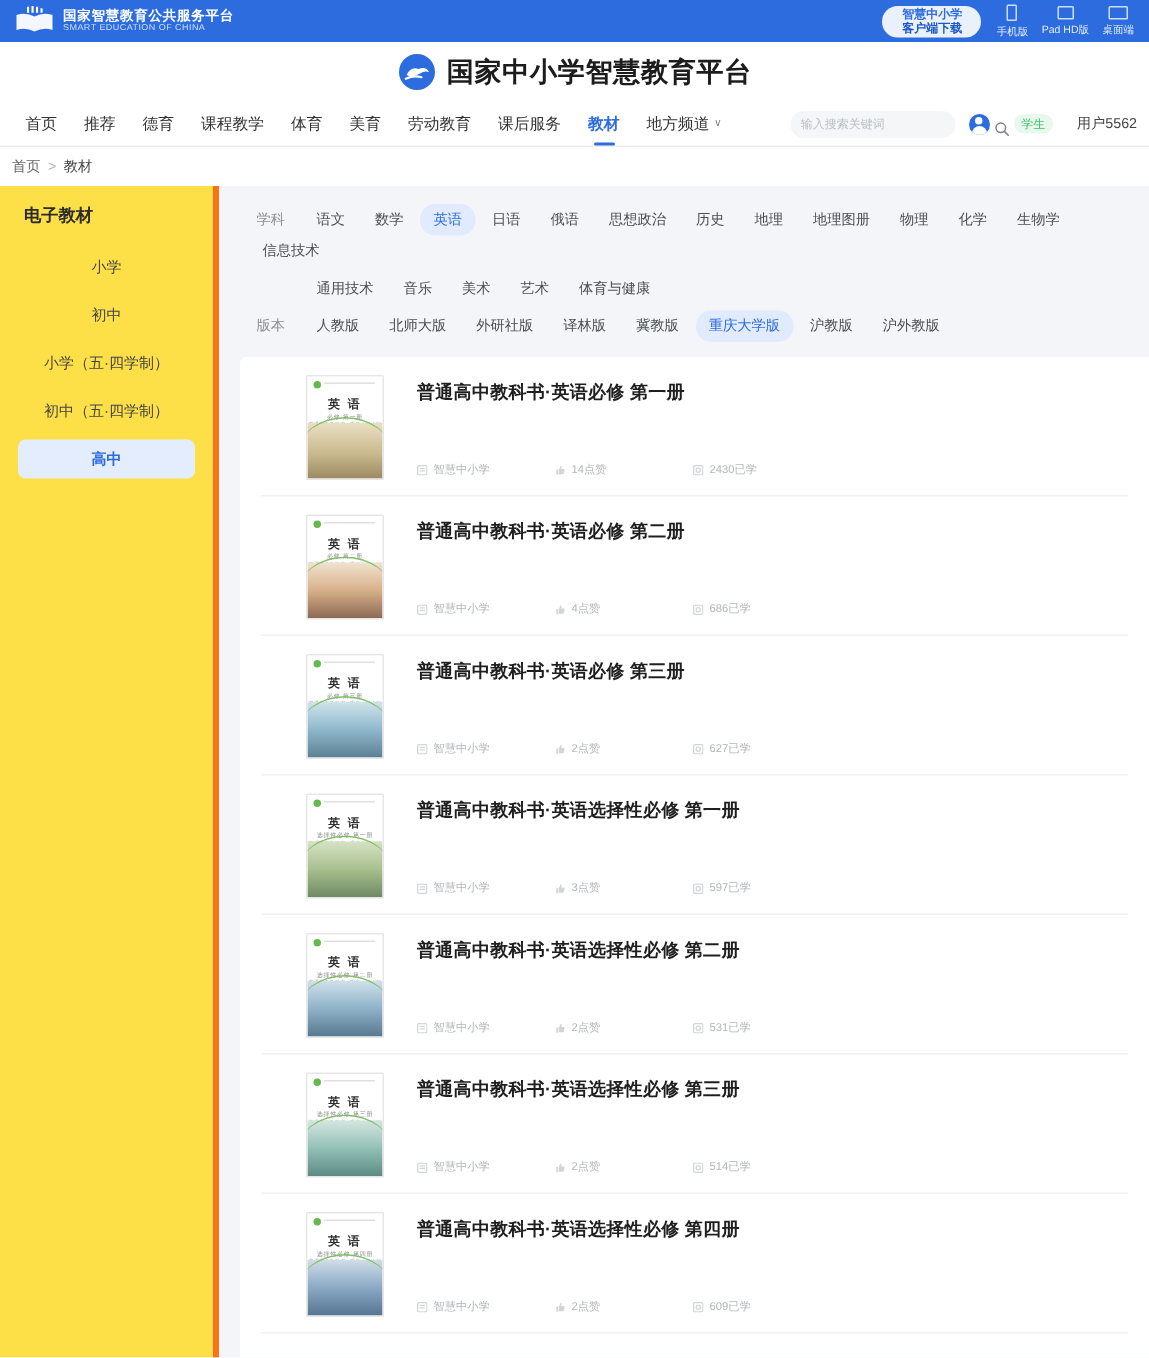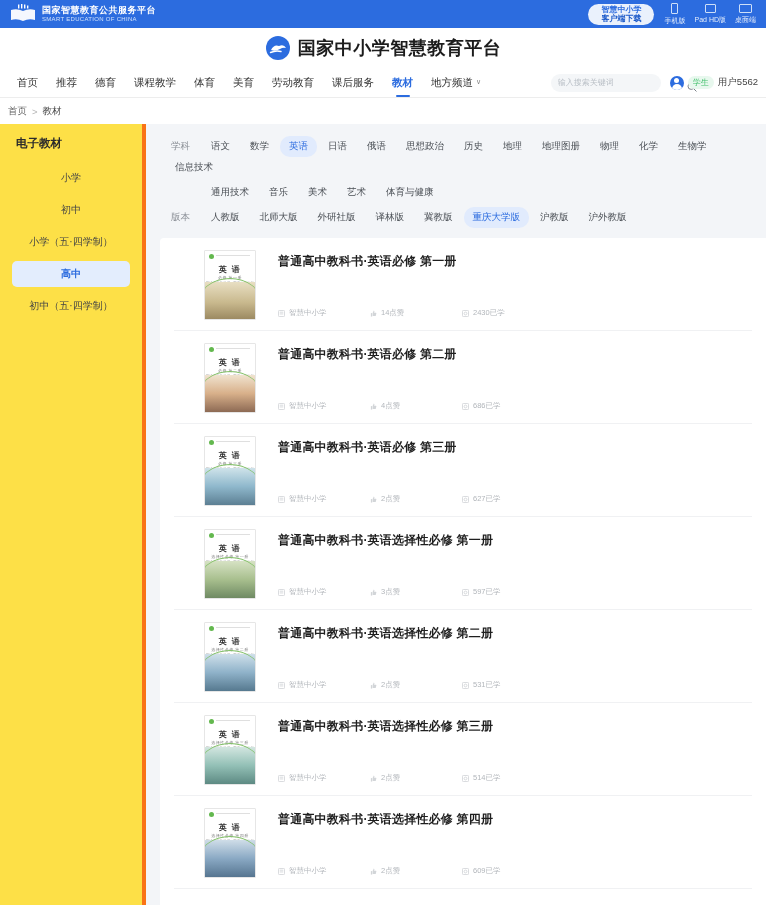--- a/index.html
+++ b/index.html
@@ -129,21 +129,21 @@
     gap: 19px;
   }
   .search-box input {
     flex: 1;
     border: none; outline: none; background: transparent;
     font-size: 8px; color: #555;
     font-family: "Liberation Sans", sans-serif;
   }
   .search-box input::placeholder { color: #b9bfc6; }
   .search-ico { width: 10px; height: 10px; flex-shrink: 0; cursor: pointer; }
-  .user-area { display: flex; align-items: center; gap: 4px; text-align: right; }
+  .user-area { display: flex; align-items: center; gap: 16px; text-align: right; }
   .avatar {
     width: 14px; height: 14px; border-radius: 50%;
     background: #2c6cdf;
     position: relative; overflow: hidden;
   }
   .avatar::before {
     content: ""; position: absolute;
     width: 5px; height: 5px; border-radius: 50%;
     background: #fff; left: 4.5px; top: 2.5px;
   }
@@ -452,25 +452,25 @@
     <div class="sidebar-title">电子教材</div>
     <div class="side-item">
         <span>小学</span>
       </div>
     <div class="side-item">
         <span>初中</span>
       </div>
     <div class="side-item">
         <span>小学（五·四学制）</span>
       </div>
+    <div class="side-item">
+        <span>初中（五·四学制）</span>
+      </div>
     <div class="side-item active">
         <span>高中</span>
-      </div>
-    <div class="side-item">
-        <span>初中（五·四学制）</span>
       </div>
   </div>
 
   <div class="main">
 
     <div class="filters">
 
       <div class="filter-row">
         <span class="filter-label">学科</span>
         <span class="chip">语文</span>

